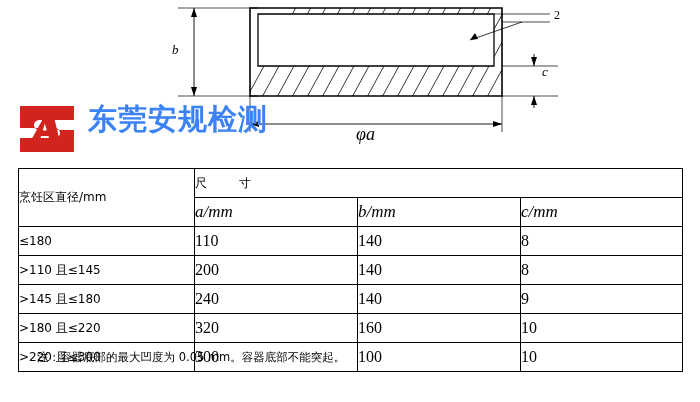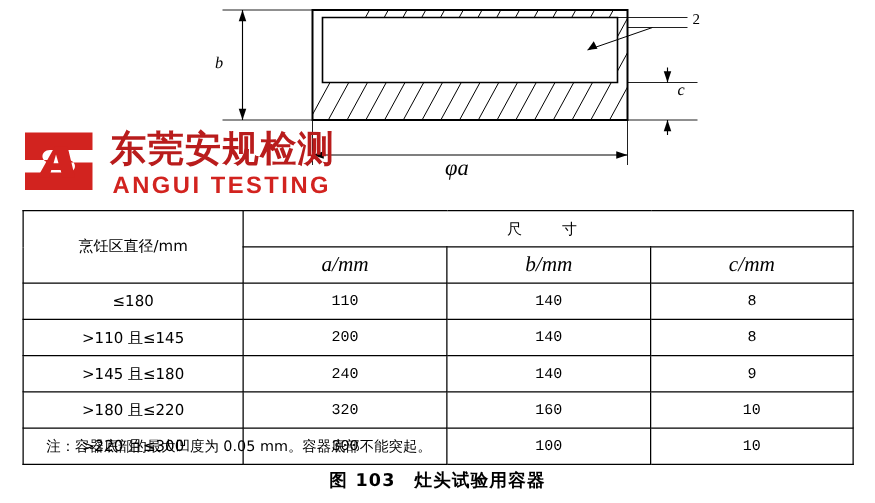--- a/index.html
+++ b/index.html
@@ -59,21 +59,21 @@
     height: 54px;
   }
   #logo-cn {
     position: absolute;
     left: 74px;
     top: 0px;
     font-family: "DejaVu Sans", sans-serif;
     font-weight: bold;
     font-size: 29px;
     letter-spacing: 1px;
-    color: #b91c1c;
+    color: #3b82f6;
     white-space: nowrap;
   }
   #logo-en {
     position: absolute;
     left: 76px;
     top: 38px;
     font-family: "Liberation Sans", sans-serif;
     font-weight: bold;
     font-size: 19px;
     letter-spacing: 2px;
@@ -88,33 +88,32 @@
     top: 168px;
     width: 664px;
   }
   table.spec {
     border-collapse: collapse;
     width: 664px;
     table-layout: fixed;
   }
   table.spec td, table.spec th {
     border: 1px solid #000000;
-    text-align: center;
     vertical-align: middle;
     font-weight: normal;
     padding: 0;
     height: 28px;
   }
   .cn {
     font-family: "DejaVu Sans", sans-serif;
     font-size: 12px;
   }
   .num {
-    font-family: Liberation Mono, monospace;
-    font-size: 12px;
+    font-family: Liberation Serif, serif;
+    font-size: 16px;
   }
   .ital {
     font-family: "Liberation Serif", serif;
     font-style: italic;
     font-size: 17px;
   }
   .hdr-span {
     letter-spacing: 10px;
   }
 
@@ -219,21 +218,20 @@
     <span class="dim-label" style="left:206px; top:124px; font-size:18px;">φa</span>
   </div>
 
   <div id="logo-block">
     <svg id="logo-mark" viewBox="0 0 66 54">
       <path d="M 6 4 L 60 4 L 60 18 L 26 18 C 18 18 18 28 26 28 L 60 28 L 60 50 L 6 50 L 6 36 L 40 36 C 48 36 48 26 40 26 L 6 26 Z" fill="#d2231f"></path>
       <path d="M 30 15 L 40 15 L 46 40 L 36 40 L 34.5 34 L 27 34 L 25.5 40 L 16 40 Z" fill="#d2231f"></path>
       <path d="M 28.8 28.5 L 32.8 28.5 L 30.8 21.5 Z" fill="#ffffff"></path>
     </svg>
     <div id="logo-cn">东莞安规检测</div>
-    <div id="logo-en">ANGUI TESTING</div>
   </div>
 
   <div id="table-wrap">
     <table class="spec">
       <colgroup>
         <col style="width:176px">
         <col style="width:163px">
         <col style="width:163px">
         <col style="width:162px">
       </colgroup>
@@ -276,15 +274,14 @@
           <td class="cn">&gt;220 且≤300</td>
           <td class="num">300</td>
           <td class="num">100</td>
           <td class="num">10</td>
         </tr>
       </tbody>
     </table>
   </div>
 
   <div id="note">注：容器底部的最大凹度为 0.05 mm。容器底部不能突起。</div>
-  <div id="caption">图 103　灶头试验用容器</div>
 
 </div>
 
 </body></html>

